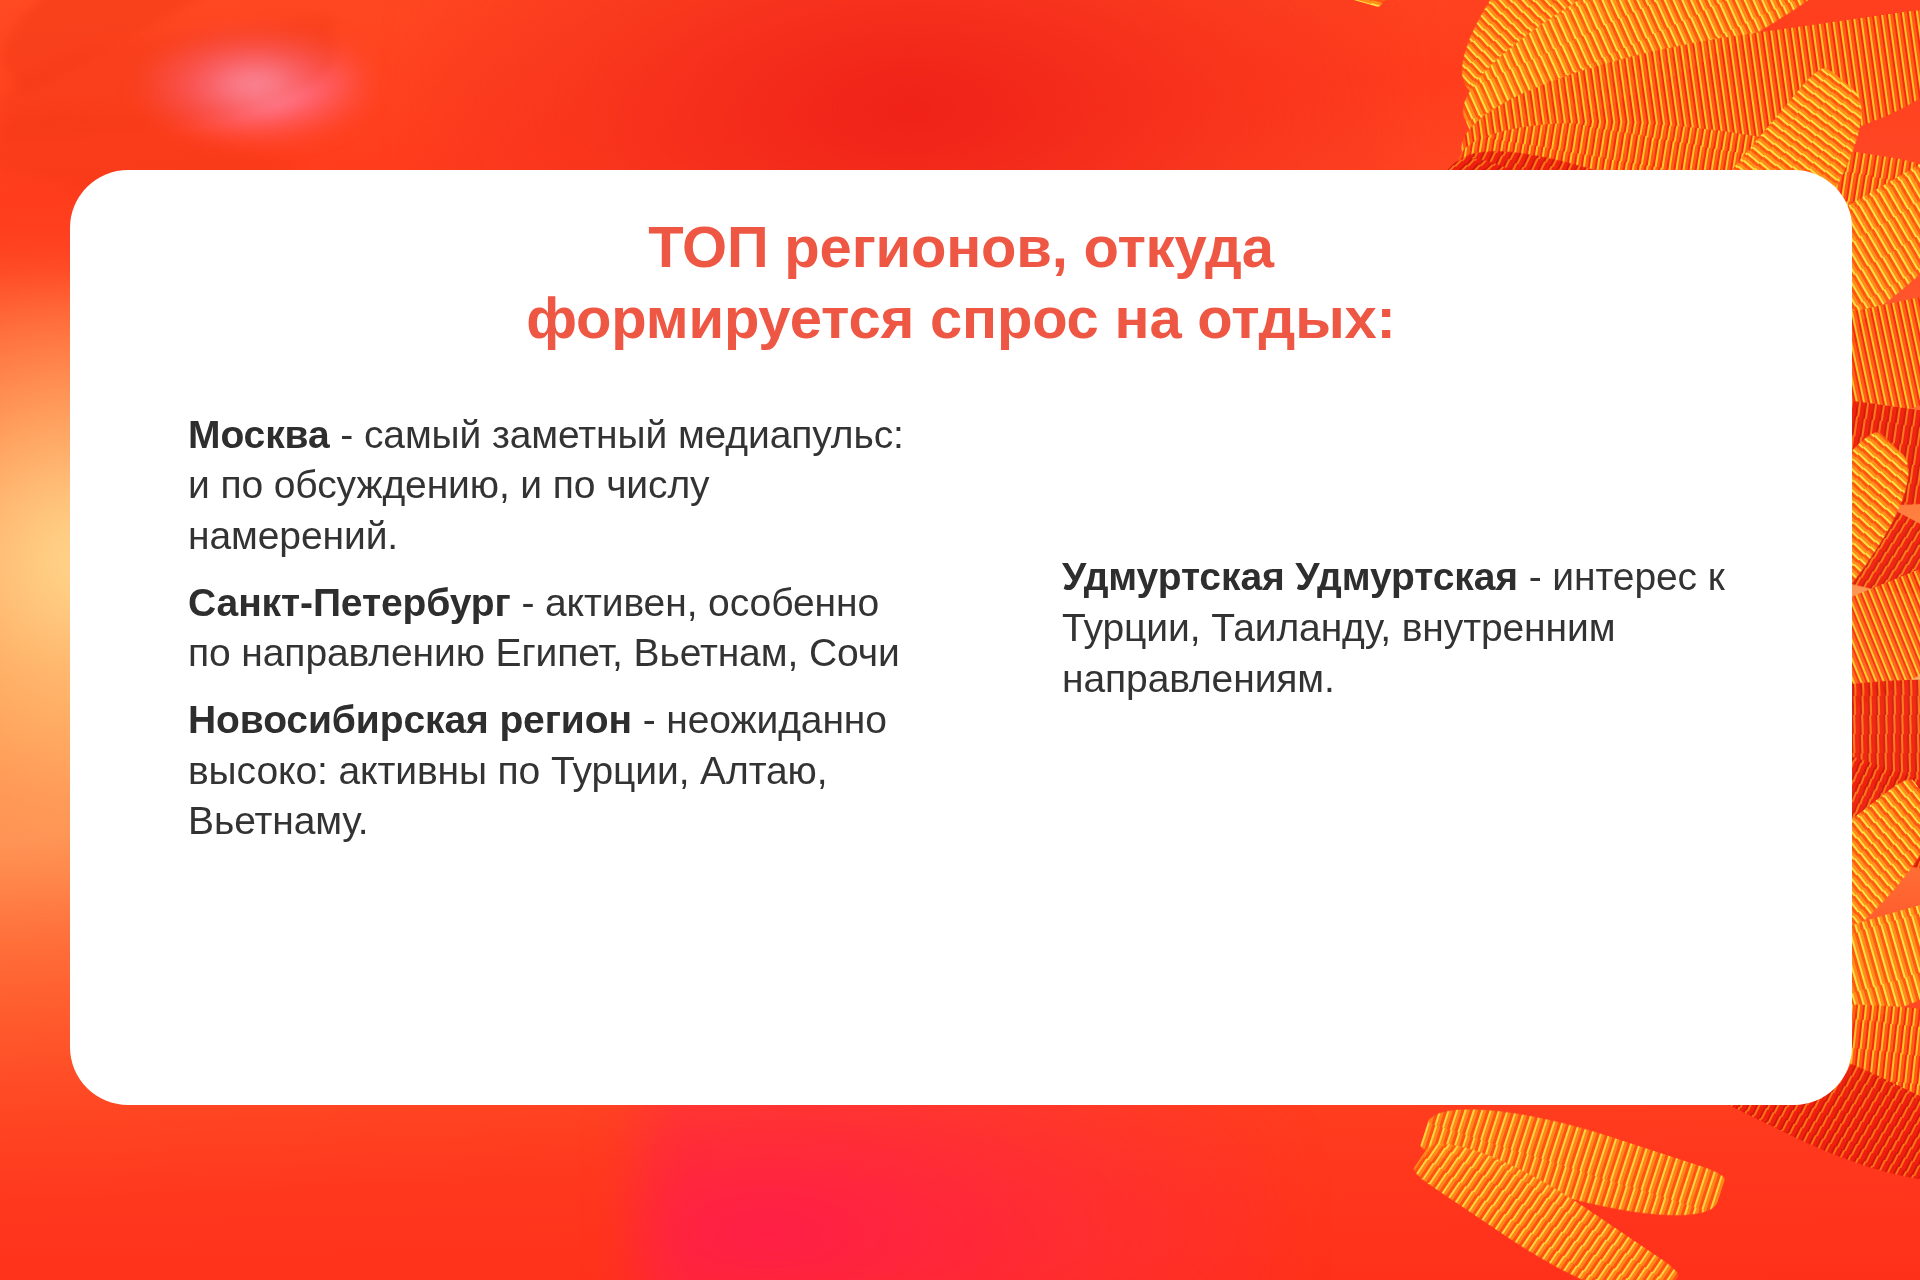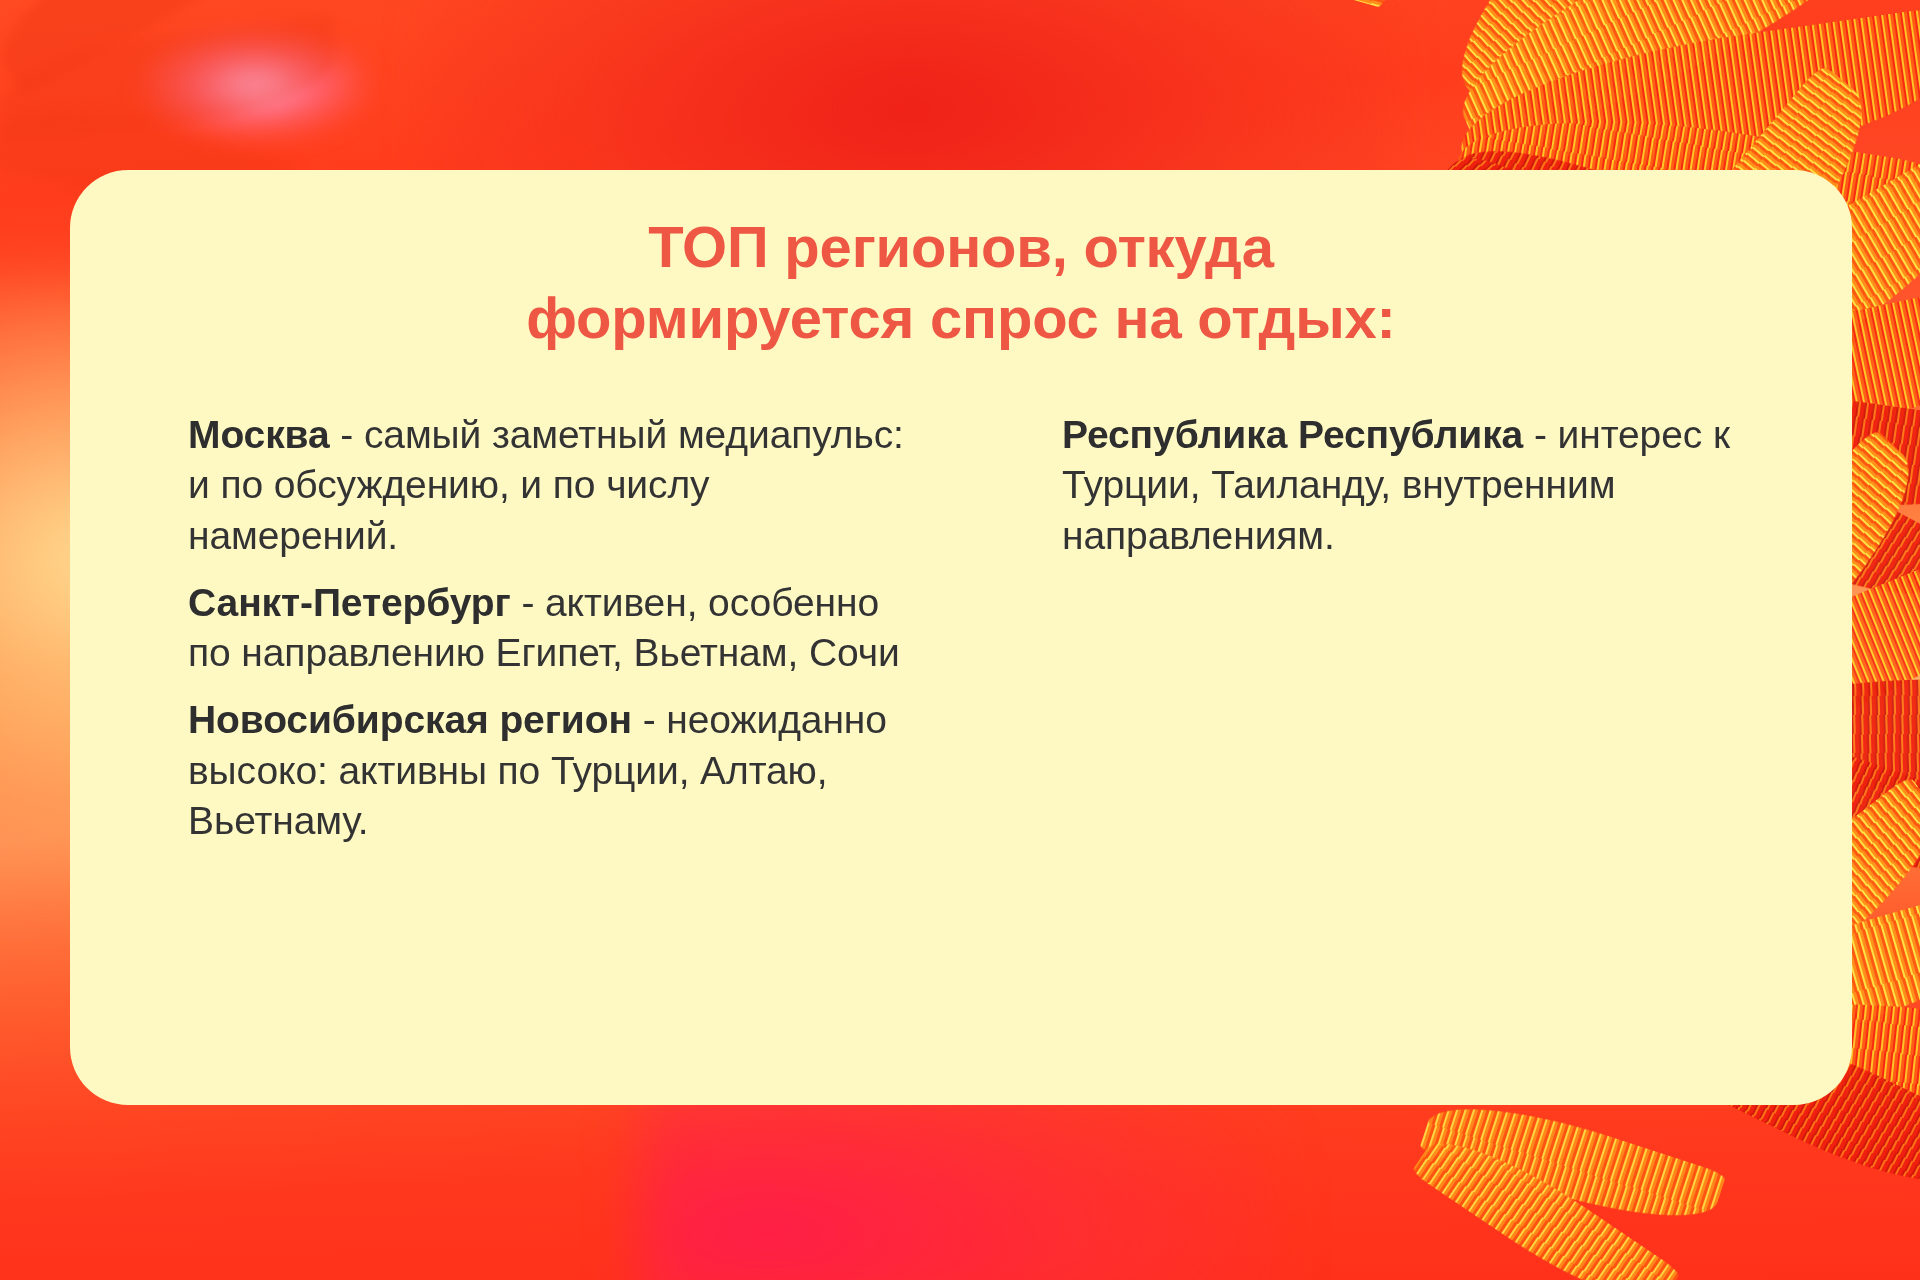--- a/index.html
+++ b/index.html
@@ -177,21 +177,21 @@
     opacity: 0.9;
   }
 
   
   .card {
     position: absolute;
     left: 70px;
     top: 170px;
     width: 1782px;
     height: 935px;
-    background: #fef9c3;
+    background: #ffffff;
     border-radius: 58px;
     box-sizing: border-box;
     padding: 0;
   }
 
   .card-title {
     text-align: center;
     color: #ee5743;
     font-weight: 700;
     font-size: 58px;
@@ -204,20 +204,21 @@
   .card-title .t-line {
     display: block;
     white-space: nowrap;
   }
 
   .columns {
     display: flex;
     gap: 132px;
     padding: 56px 118px 0 118px;
     box-sizing: border-box;
+    align-items: center;
   }
   .col {
     flex: 0 0 auto;
     width: 742px;
   }
   .col.right { width: 730px; }
 
   .para {
     color: #333333;
     font-size: 39px;
@@ -302,19 +303,19 @@
         <p class="para">
           <b>Санкт-Петербург</b><span> - активен, особенно по направлению Египет, Вьетнам, Сочи</span>
         </p>
         <p class="para">
           <b>Новосибирская регион</b><span> - неожиданно высоко: активны по Турции, Алтаю, Вьетнаму.</span>
         </p>
       </div>
 
       <div class="col right">
         <p class="para">
-          <b>Республика Республика</b><span> - интерес к Турции, Таиланду, внутренним направлениям.</span>
+          <b>Удмуртская Удмуртская</b><span> - интерес к Турции, Таиланду, внутренним направлениям.</span>
         </p>
       </div>
 
     </div>
   </div>
 </div>
 
 </body></html>

